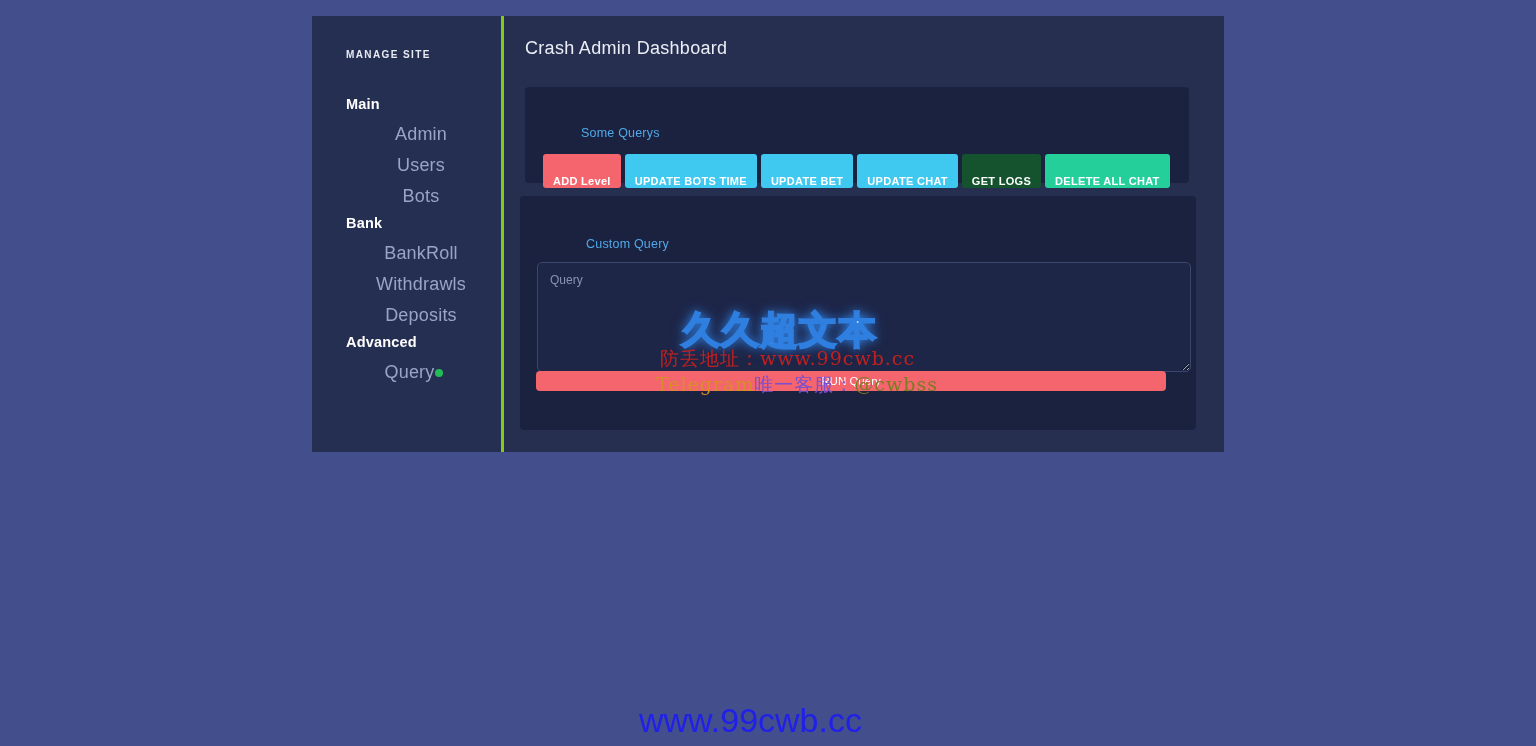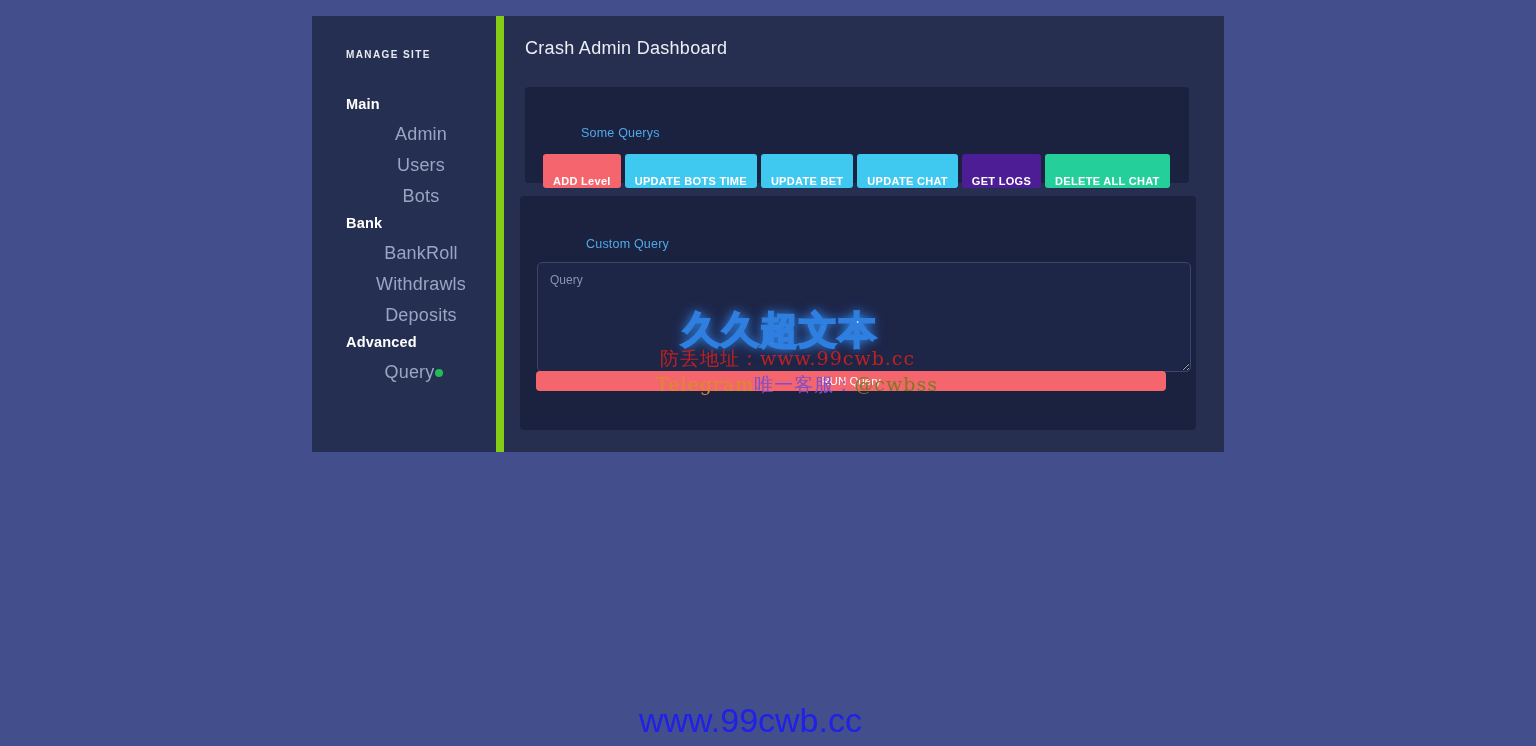--- a/index.html
+++ b/index.html
@@ -25,21 +25,21 @@
     display: flex;
     background: #262f50;
   }
 
   
   #sidebar {
     width: 192px;
     min-width: 192px;
     height: 100%;
     background: #252f52;
-    border-right: 8px solid #84cc16;
+    border-right: 3px solid #84cc16;
     box-sizing: border-box;
     position: relative;
   }
   #brand {
     position: absolute;
     left: 34px;
     top: 33px;
     font-size: 10px;
     font-weight: bold;
     letter-spacing: 1.4px;
@@ -259,21 +259,21 @@
   <div id="main">
     <div id="page-title">Crash Admin Dashboard</div>
 
     <div class="card" id="card-queries">
       <div class="card-heading" id="queries-heading">Some Querys</div>
       <div id="button-row">
         <button class="qbtn" style="background: rgb(245, 101, 110);">ADD Level</button>
         <button class="qbtn" style="background: rgb(63, 200, 240);">UPDATE BOTS TIME</button>
         <button class="qbtn" style="background: rgb(63, 200, 240);">UPDATE BET</button>
         <button class="qbtn" style="background: rgb(63, 200, 240);">UPDATE CHAT</button>
-        <button class="qbtn" style="background: #4c1d95;">GET LOGS</button>
+        <button class="qbtn" style="background: #14532d;">GET LOGS</button>
         <button class="qbtn" style="background: rgb(37, 207, 154);">DELETE ALL CHAT</button>
       </div>
     </div>
 
     <div class="card" id="card-custom">
       <div class="card-heading" id="custom-heading">Custom Query</div>
       <textarea id="query-textarea" placeholder="Query" style=""></textarea>
       <button id="run-query-btn" style="background: rgb(245, 101, 110);">RUN Query</button>
     </div>
   </div>

